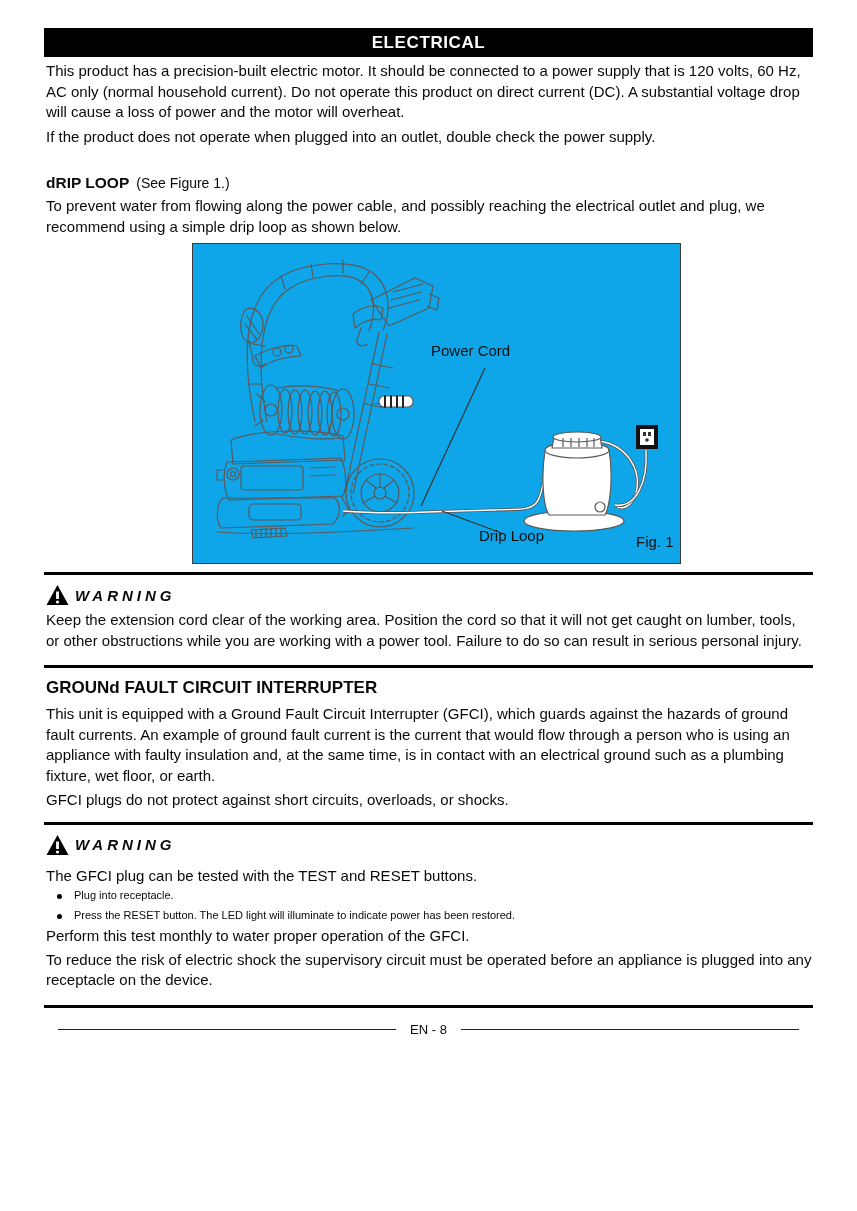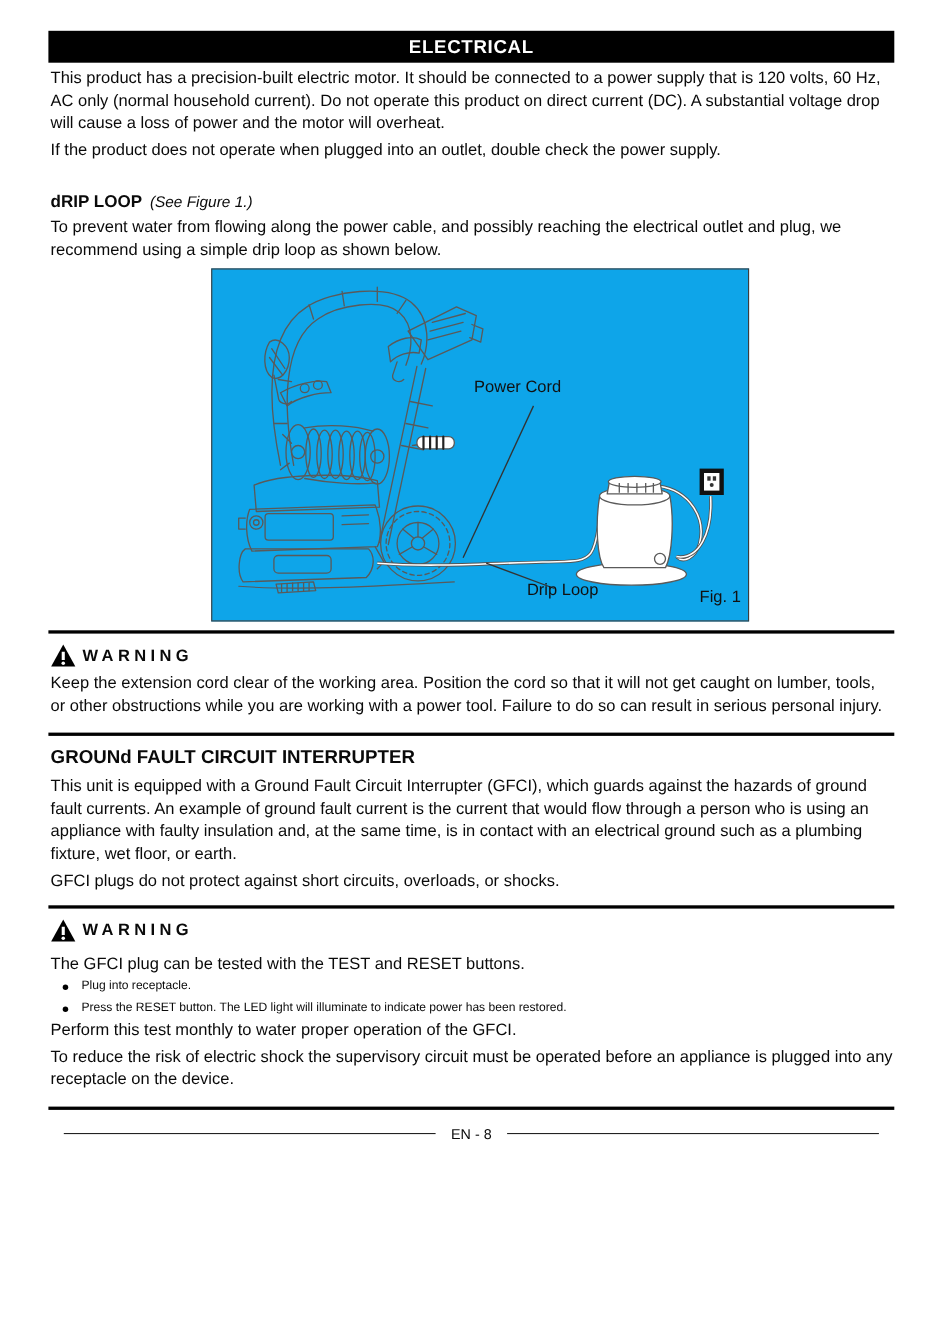--- a/index.html
+++ b/index.html
@@ -20,41 +20,41 @@
   }
 
   h2.sec{font-size:15.5px;font-weight:700;margin:17px 0 0 2px;line-height:18px;}
   h2.sec-big{font-size:17px;font-weight:700;margin:10px 0 0 2px;line-height:20px;}
 
   p.body{font-size:15px;line-height:20.5px;margin:4px 0 0 2px;}
   p.tight{margin-top:4px;}
 
   .drip-head{margin:27px 0 0 2px;line-height:18px;}
   .drip-head .b{font-size:15.5px;font-weight:700;}
-  .drip-head .note{font-size:14px;font-style:italic;margin-left:7px;margin-top:24px;}
+  .drip-head .note{font-size:14px;margin-left:7px;margin-top:24px;}
 
   .figure{
     position:relative;margin:6px 0 0 148px;
     width:487px;height:319px;border:1px solid #3c3c3c;background:#0ea5e9;
     box-sizing:content-box;
   }
   .figure svg{position:absolute;left:0;top:0;}
   .fig-label{position:absolute;font-size:15px;color:#111;white-space:nowrap;}
   .lbl-power{left:238px;top:98px;}
   .lbl-drip{left:286px;top:283px;}
   .lbl-fig{left:443px;top:289px;}
 
   .rule{border:0;border-top:3px solid #000;margin:0;}
   .rule1{margin-top:8px;}
   .rule2{margin-top:14px;}
   .rule3{margin-top:11px;}
   .rule4{margin-top:14px;}
 
   .warn-head{display:flex;align-items:center;gap:6px;margin:8px 0 0 2px;height:24px;}
-  .warn-head .w-title{font-size:15px;font-weight:700;letter-spacing:4px;}
+  .warn-head .w-title{font-size:15px;font-weight:700;letter-spacing:4px;font-style:italic;}
   .warn-body{font-size:15px;line-height:20.5px;margin:3px 0 0 2px;}
 
   .warn-intro{font-size:15px;line-height:20.5px;margin:9px 0 0 2px;}
   ul.bullets{list-style:none;margin:0;padding:0;}
   ul.bullets li{
     position:relative;font-size:11px;line-height:19.5px;
     padding-left:28px;margin:0 0 0 2px;
   }
   ul.bullets li::before{
     content:"";position:absolute;left:11px;top:8px;

